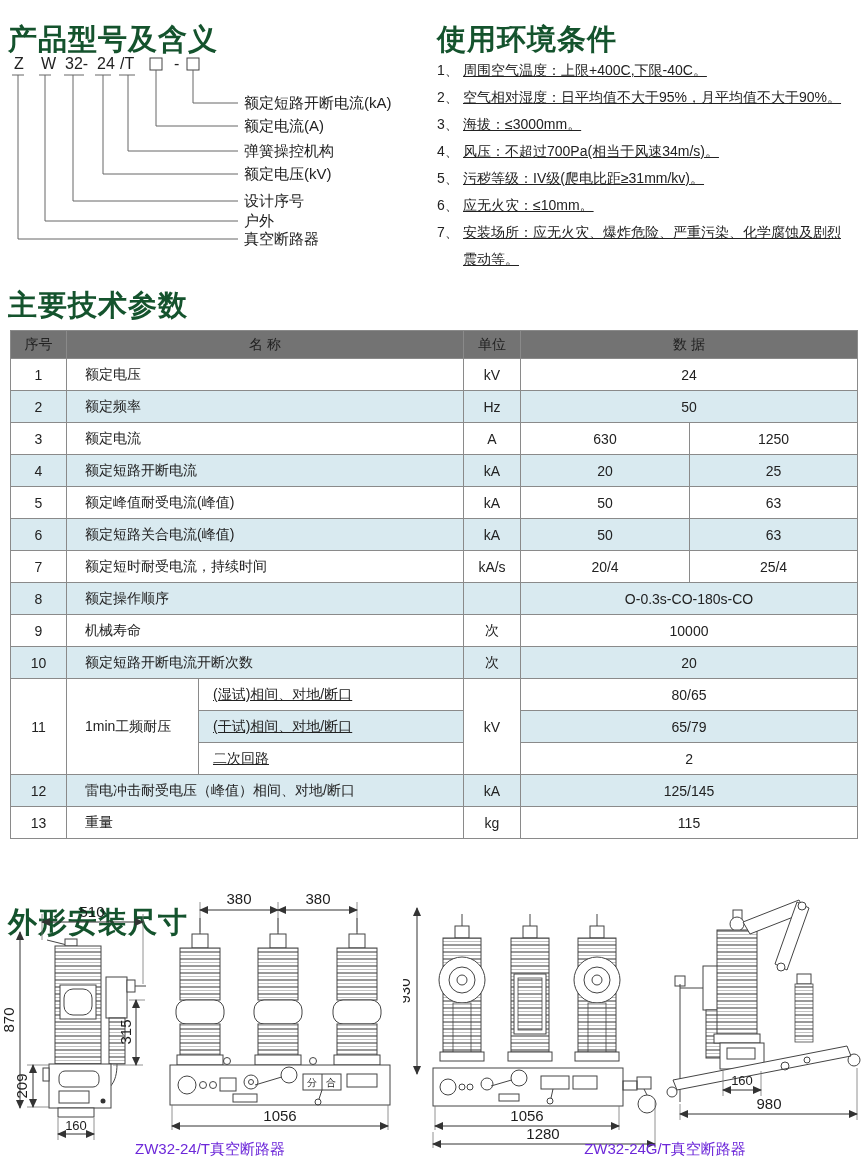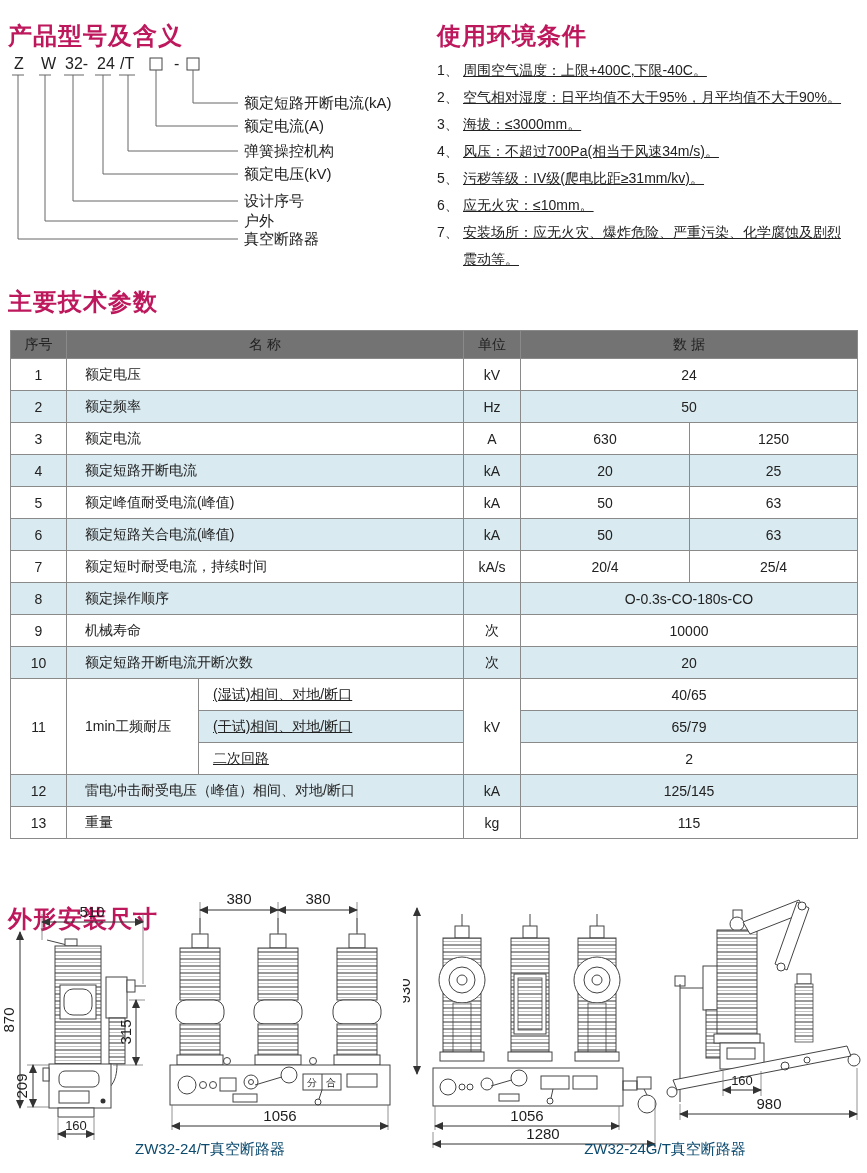--- a/index.html
+++ b/index.html
@@ -1,18 +1,18 @@
 <!DOCTYPE html>
 <html><head>
 <meta charset="utf-8">
 <style>
   html,body { margin:0; padding:0; background:#fff; }
   .page { position:relative; width:867px; height:1173px; background:#ffffff;
           font-family:"Liberation Sans",sans-serif; color:#2a2a2a; overflow:hidden; }
-  .sec-title { position:absolute; font-size:24px; font-weight:bold; color:#be185d; letter-spacing:1px; }
+  .sec-title { position:absolute; font-size:29px; font-weight:bold; color:#14532d; letter-spacing:1px; }
 
   
   .env-list { position:absolute; left:437px; top:57px; width:416px; font-size:14px; color:#222; }
   .env-item { display:flex; line-height:27px; }
   .env-num  { flex:0 0 26px; }
   .env-text { flex:1;text-decoration:underline; }
 
   
   table.params { position:absolute; left:10px; top:330px; width:847px;
                  border-collapse:collapse; table-layout:fixed; font-size:14px; color:#222; }
@@ -27,21 +27,21 @@
   svg.draw { position:absolute; }
   .dim  { stroke:#333; stroke-width:1; fill:none; }
   .ext  { stroke:#777; stroke-width:0.8; fill:none; }
   .pt   { stroke:#444; stroke-width:1; fill:#fff; }
   .ptl  { stroke:#444; stroke-width:1; fill:none; }
   .fins { fill:url(#fins); stroke:#444; stroke-width:1; }
   .fins2{ fill:url(#fins); stroke:#444; stroke-width:0.8; }
   text.dt { font-family:"Liberation Sans",sans-serif; font-size:15px; fill:#1c1c1c; text-anchor:middle; }
   text.dts{ font-family:"Liberation Sans",sans-serif; font-size:13px; fill:#1c1c1c; text-anchor:middle; }
   text.cn { font-family:"Liberation Sans",sans-serif; font-size:10px; fill:#1c1c1c; text-anchor:middle; }
-  .caption { position:absolute; font-size:15px; color:#0c4a6e; text-align:center; }
+  .caption { position:absolute; font-size:15px; color:#6d28d9; text-align:center; }
 
   
   .mline  { stroke:#666; stroke-width:1; fill:none; }
   text.code   { font-family:"Liberation Sans",sans-serif; font-size:16px; fill:#222; }
   text.mlabel { font-family:"Liberation Sans",sans-serif; font-size:15px; fill:#222; }
 </style>
 </head>
 <body>
 
 <div class="page">
@@ -193,21 +193,21 @@
         <td>10</td>
         <td class="name" colspan="2">额定短路开断电流开断次数</td>
         <td>次</td>
         <td colspan="2">20</td>
       </tr>
       <tr>
         <td rowspan="3">11</td>
         <td class="name" rowspan="3">1min工频耐压</td>
         <td class="subname">(湿试)相间、对地/断口</td>
         <td rowspan="3">kV</td>
-        <td colspan="2">40/65</td>
+        <td colspan="2">80/65</td>
       </tr>
       <tr class="stripe">
         <td class="subname">(干试)相间、对地/断口</td>
         <td colspan="2">65/79</td>
       </tr>
       <tr>
         <td class="subname">二次回路</td>
         <td colspan="2">2</td>
       </tr>
       <tr class="stripe">

